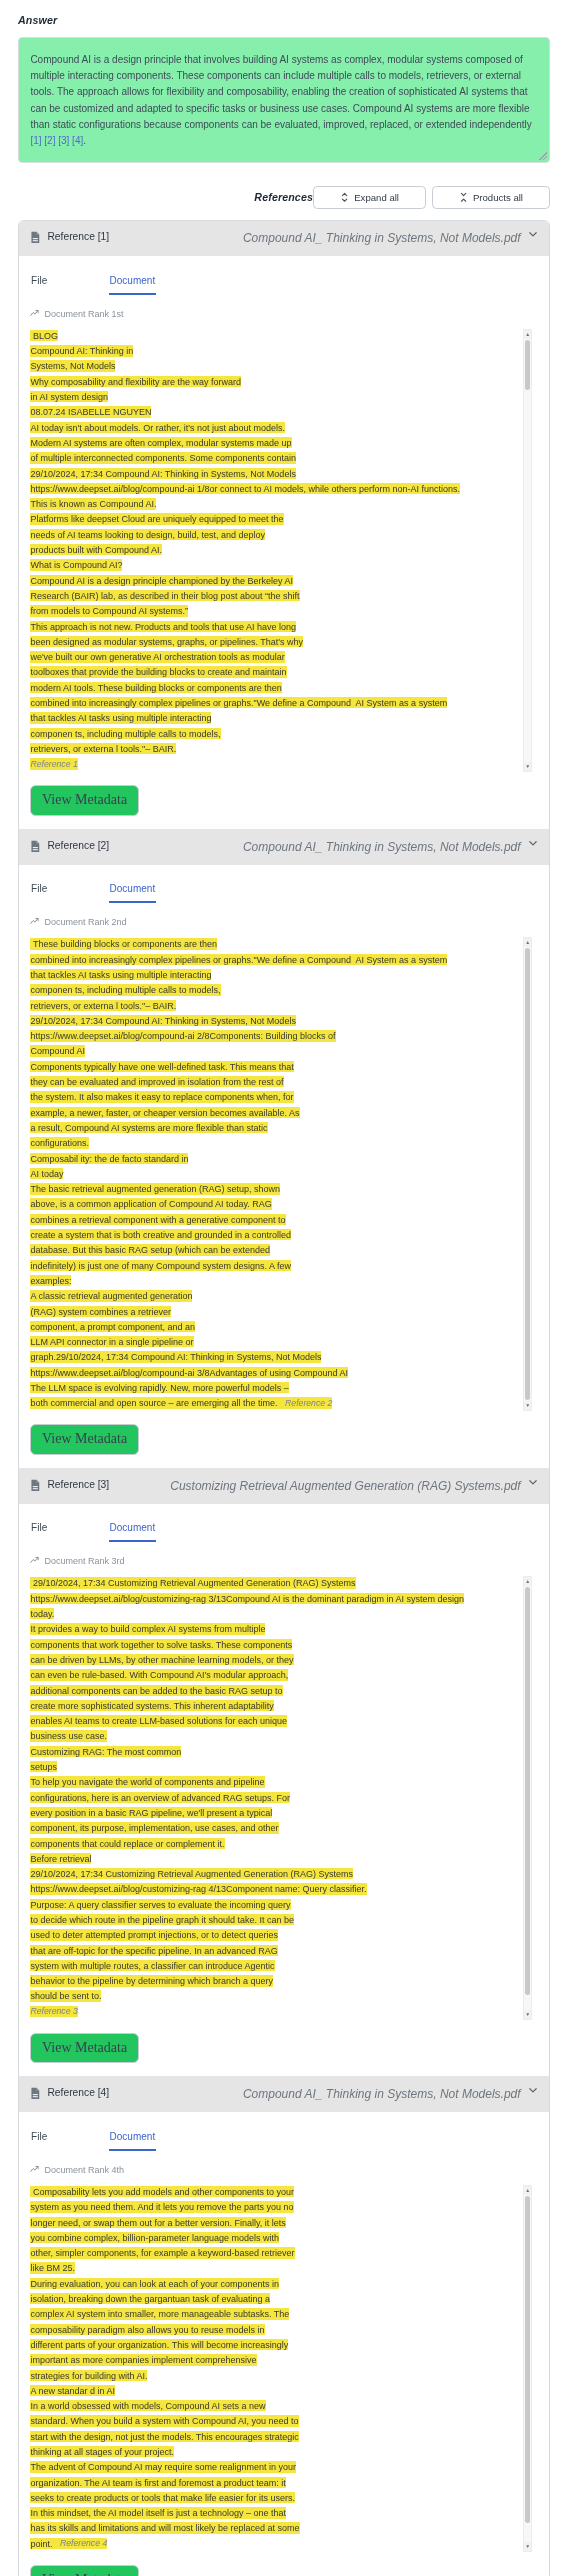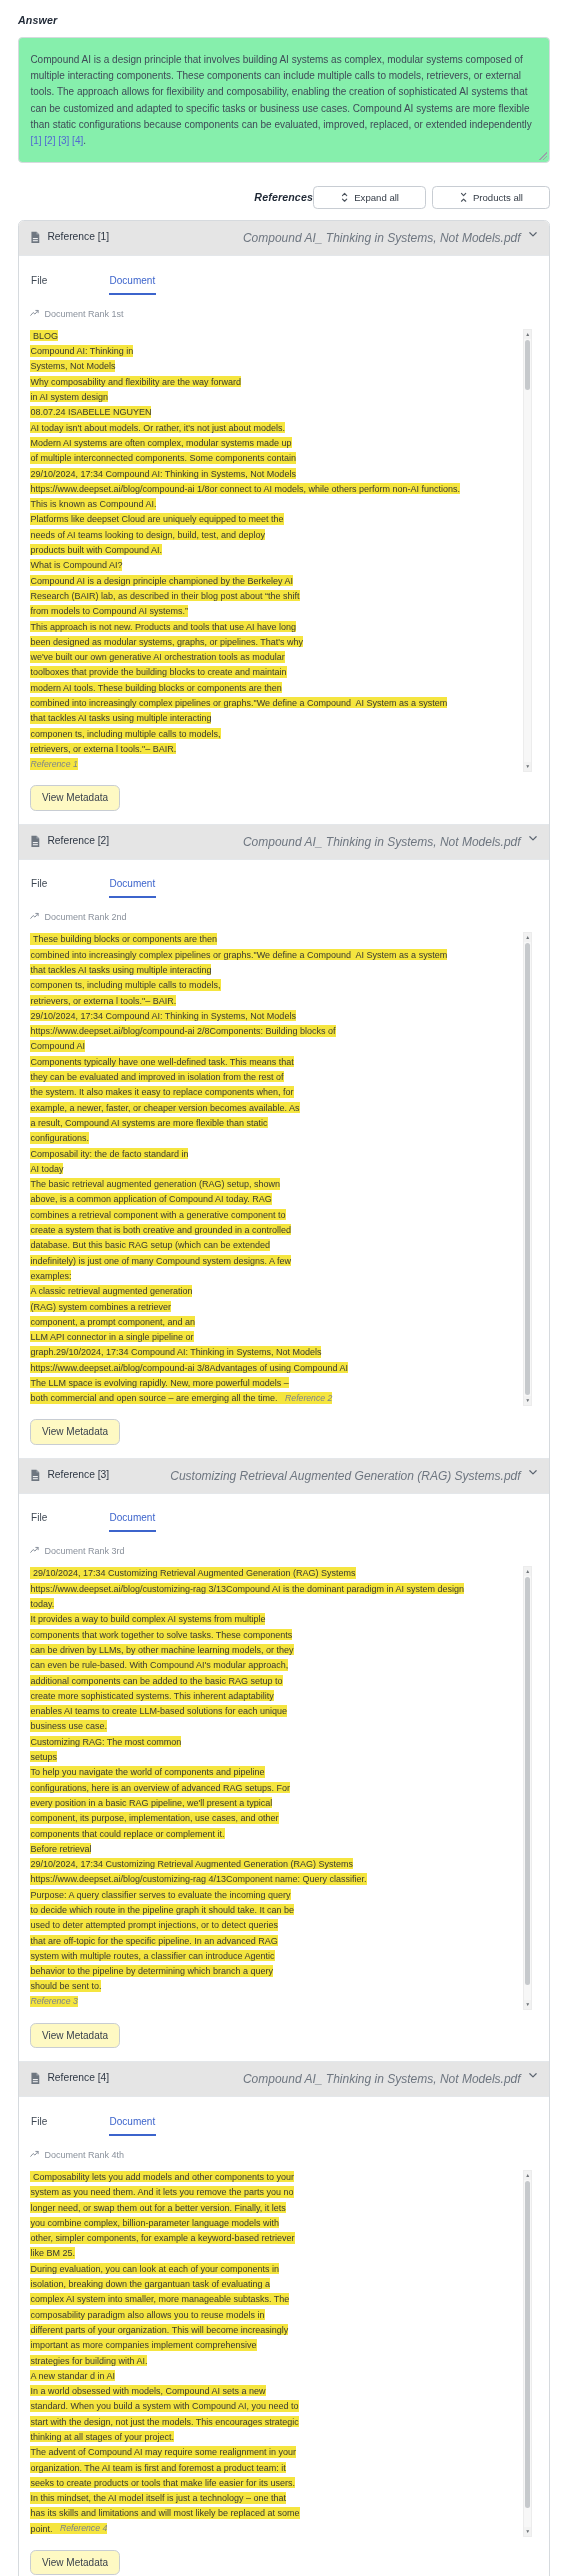--- a/index.html
+++ b/index.html
@@ -94,22 +94,22 @@
     background:#f2f2f2; user-select:none;
   }
   .sb-arrow.up { top:0; } .sb-arrow.down { bottom:0; }
   .sb-thumb { position:absolute; left:0.7px; right:0.7px; background:#c6c9cc; border-radius:3.6px; }
   .ref-item:nth-of-type(1) .sb-thumb { top:10px; height:50px; }
   .ref-item:nth-of-type(2) .sb-thumb { top:10px; bottom:10px; }
   .ref-item:nth-of-type(3) .sb-thumb { top:10px; bottom:24px; }
   .ref-item:nth-of-type(4) .sb-thumb { top:10px; bottom:28px; }
 
   .meta-btn {
-    margin-top:12.8px; background:#fef9c3; border:0.7px solid #c8cdd3; border-radius:5.7px;
-    padding:6.4px 10.7px; font-size:10px; color:#39414d; font-family:Liberation Sans, sans-serif; cursor:pointer;
+    margin-top:12.8px; background:#22c55e; border:0.7px solid #c8cdd3; border-radius:5.7px;
+    padding:6.4px 10.7px; font-size:14px; color:#39414d; font-family:Liberation Serif, serif; cursor:pointer;
   }
 
   .file-icon { display:flex; align-items:center; }
 </style>
 </head>
 <body>
 
 <div class="page">
 
   <h2 class="section-heading">Answer</h2>

